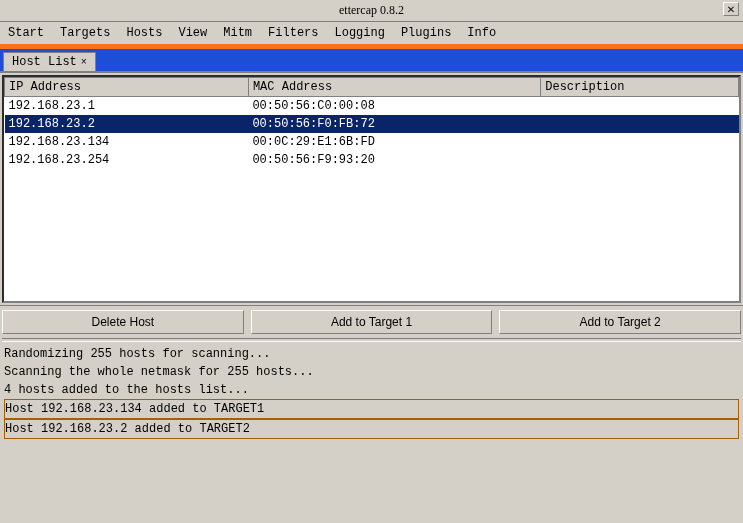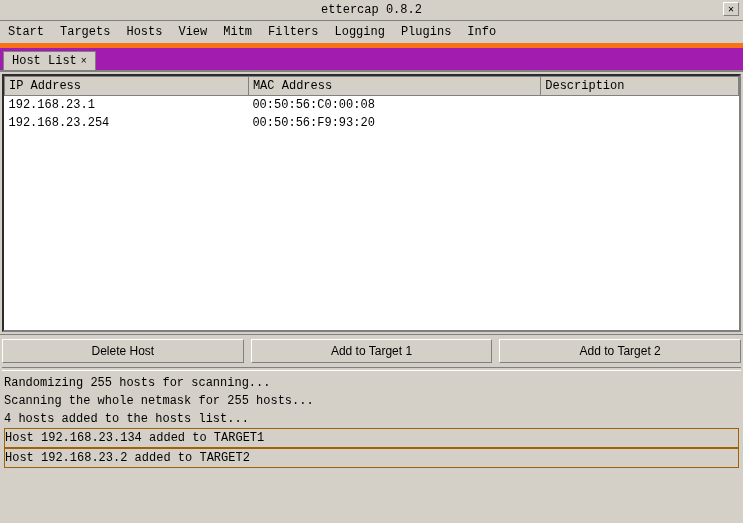--- a/index.html
+++ b/index.html
@@ -13,20 +13,21 @@
     }
 
     
     .title-bar {
       background: #d4d0c8;
       text-align: center;
       padding: 3px 16px;
       font-size: 12px;
       border-bottom: 1px solid #808080;
       position: relative;
+      font-family: Liberation Serif, serif;
     }
     .title-bar-close {
       position: absolute;
       right: 4px;
       top: 2px;
       width: 16px;
       height: 14px;
       background: #d4d0c8;
       border: 1px solid #808080;
       border-top-color: #ffffff;
@@ -48,21 +49,21 @@
     }
     .menu-item {
       padding: 2px 6px;
       font-size: 12px;
       cursor: pointer;
       white-space: nowrap;
     }
 
     
     .tab-bar {
-      background: #a21caf;
+      background: #1d4ed8;
       display: flex;
       align-items: flex-end;
       padding: 3px 3px 0 3px;
       border-bottom: 2px solid #808080;
     }
     .tab {
       background: #d4d0c8;
       border: 1px solid #808080;
       border-bottom: none;
       padding: 2px 8px;
@@ -76,21 +77,21 @@
     .tab-close {
       font-size: 10px;
       cursor: pointer;
     }
 
     
     .table-container {
       background: white;
       border: 2px inset #808080;
       margin: 2px;
-      height: 258px;
+      height: 228px;
       overflow-y: auto;
     }
     .host-table {
       width: 100%;
       border-collapse: collapse;
     }
     .host-table th {
       background: #d4d0c8;
       border: 1px solid #808080;
       padding: 2px 4px;
@@ -197,20 +198,30 @@
         <th>MAC Address</th>
         <th>Description</th>
       </tr>
     </thead>
     <tbody id="host-tbody">
     <tr>
           <td>192.168.23.1</td>
           <td>00:50:56:C0:00:08</td>
           <td></td>
         </tr>
+        <tr class="row-selected">
+          <td>192.168.23.2</td>
+          <td>00:50:56:F0:FB:72</td>
+          <td></td>
+        </tr>
+        <tr>
+          <td>192.168.23.134</td>
+          <td>00:0C:29:E1:6B:FD</td>
+          <td></td>
+        </tr>
         <tr>
           <td>192.168.23.254</td>
           <td>00:50:56:F9:93:20</td>
           <td></td>
         </tr>
       </tbody>
   </table>
 </div>
 
 <div class="buttons-row">

